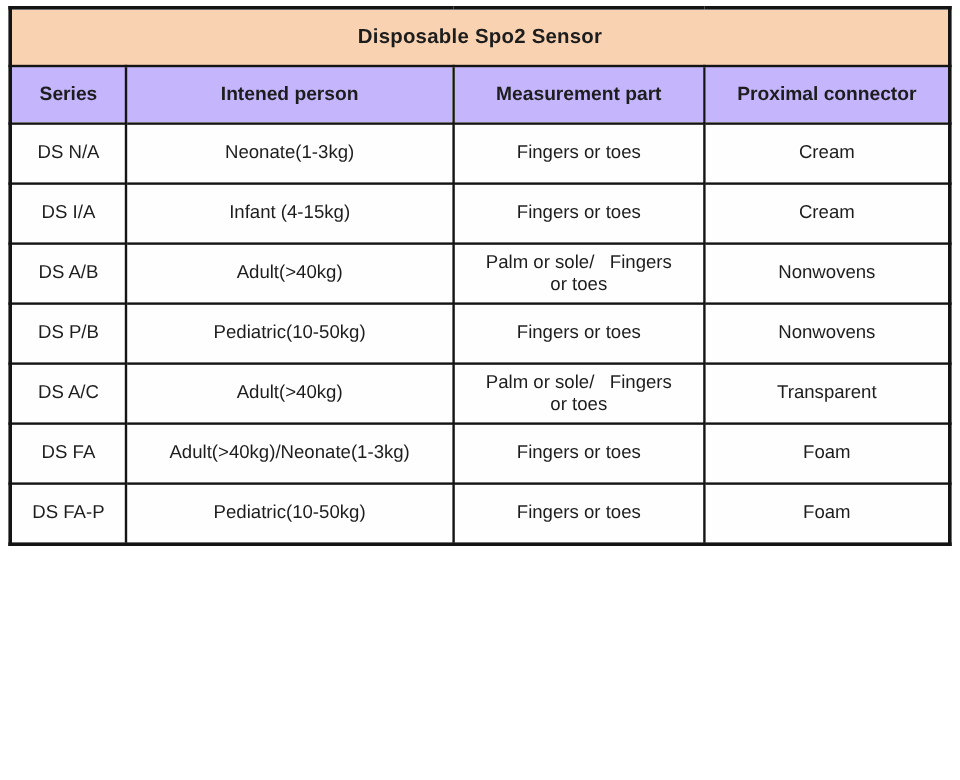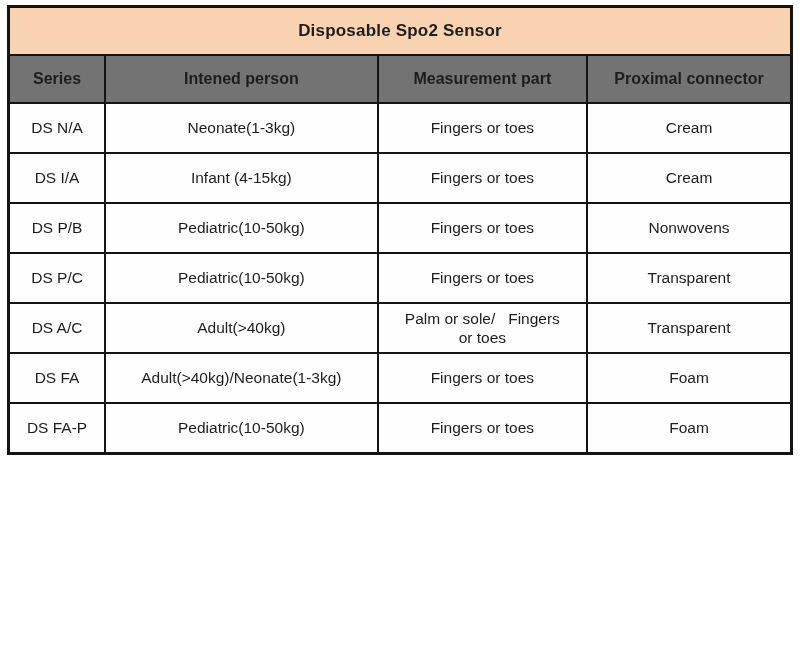--- a/index.html
+++ b/index.html
@@ -34,21 +34,21 @@
   .col-connector { width: 201px; }
 
   tr.title-row td {
     background: #f9d2b2;
     font-weight: bold;
     font-size: 17px;
     height: 42px;
     letter-spacing: 0.2px;
   }
   tr.header-row th {
-    background: #737373;
+    background: #c4b5fd;
     font-weight: bold;
     font-size: 16px;
     height: 42px;
     text-align: center;
   }
   tr.data-row {
     background: #fefefe;
   }
   tr.data-row td {
     font-size: 15.5px;
@@ -91,30 +91,31 @@
         <td class="cell-part">Fingers or toes</td>
         <td class="cell-connector">Cream</td>
       </tr>
       <tr class="data-row">
         <td class="cell-series">DS I/A</td>
         <td class="cell-person">Infant (4-15kg)</td>
         <td class="cell-part">Fingers or toes</td>
         <td class="cell-connector">Cream</td>
       </tr>
       <tr class="data-row">
+        <td class="cell-series">DS A/B</td>
+        <td class="cell-person">Adult(&gt;40kg)</td>
+        <td class="cell-part">Palm or sole/   Fingers
+or toes</td>
+        <td class="cell-connector">Nonwovens</td>
+      </tr>
+      <tr class="data-row">
         <td class="cell-series">DS P/B</td>
         <td class="cell-person">Pediatric(10-50kg)</td>
         <td class="cell-part">Fingers or toes</td>
         <td class="cell-connector">Nonwovens</td>
-      </tr>
-      <tr class="data-row">
-        <td class="cell-series">DS P/C</td>
-        <td class="cell-person">Pediatric(10-50kg)</td>
-        <td class="cell-part">Fingers or toes</td>
-        <td class="cell-connector">Transparent</td>
       </tr>
       <tr class="data-row">
         <td class="cell-series">DS A/C</td>
         <td class="cell-person">Adult(&gt;40kg)</td>
         <td class="cell-part">Palm or sole/   Fingers
 or toes</td>
         <td class="cell-connector">Transparent</td>
       </tr>
       <tr class="data-row">
         <td class="cell-series">DS FA</td>

